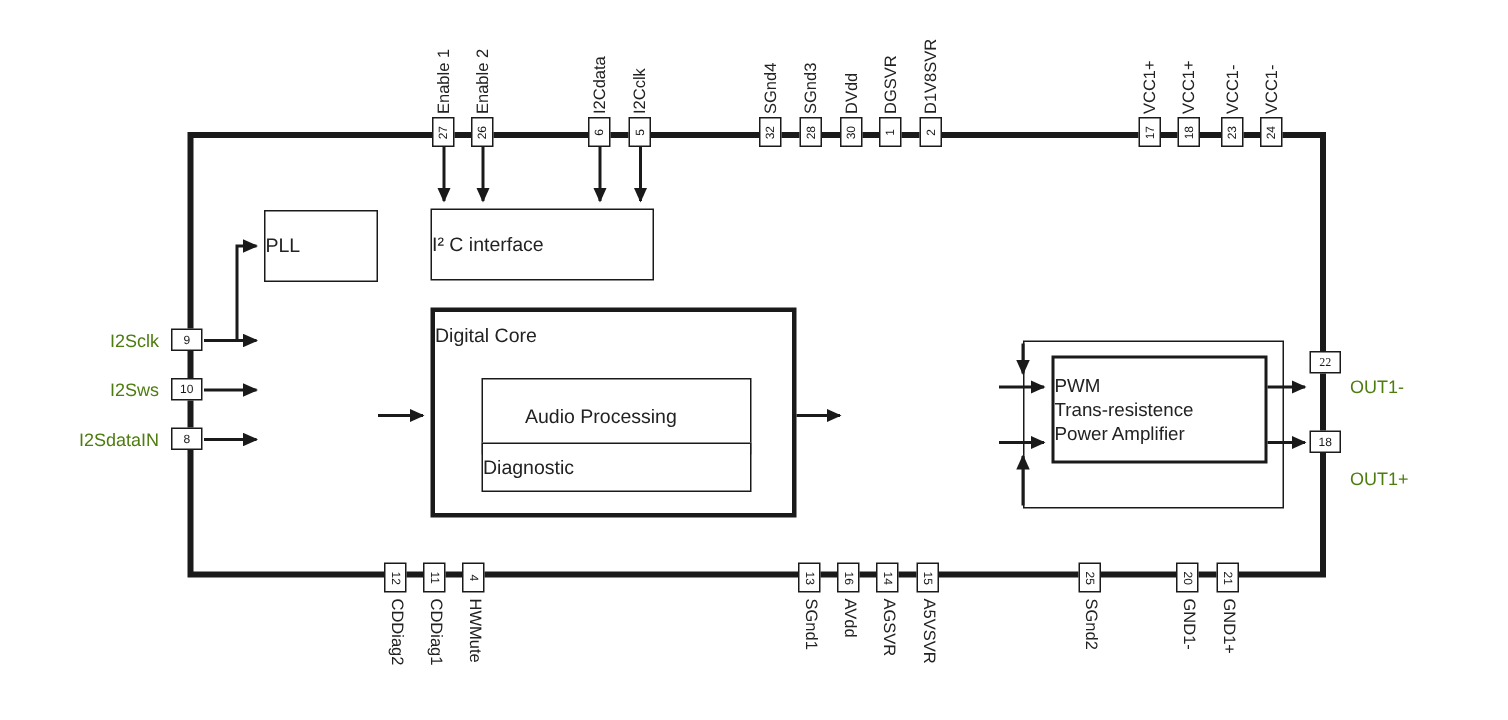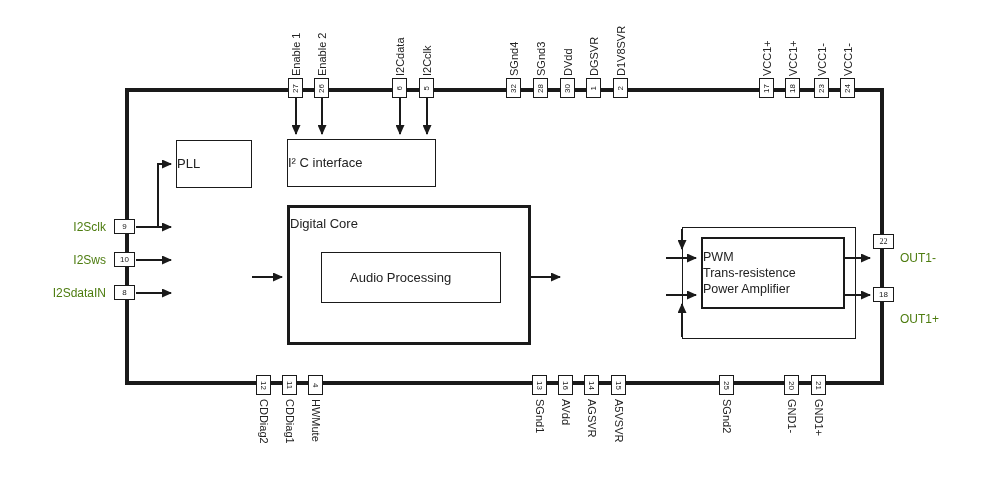--- a/index.html
+++ b/index.html
@@ -76,20 +76,23 @@
 
 
   <div class="block" id="digital-core">
     <span class="dc-title">Digital Core</span>
   </div>
 
   <div class="block" id="audio-processing">
     <span>Audio Processing</span>
   </div>
 
+  <div class="block" id="diagnostic">
+    <span>Diagnostic</span>
+  </div>
 
 
   <div class="fb-rect"></div>
 
   <div class="block" id="pwm">
     <span>PWM</span>
     <span>Trans-resistence</span>
     <span>Power Amplifier</span>
   </div>
 

